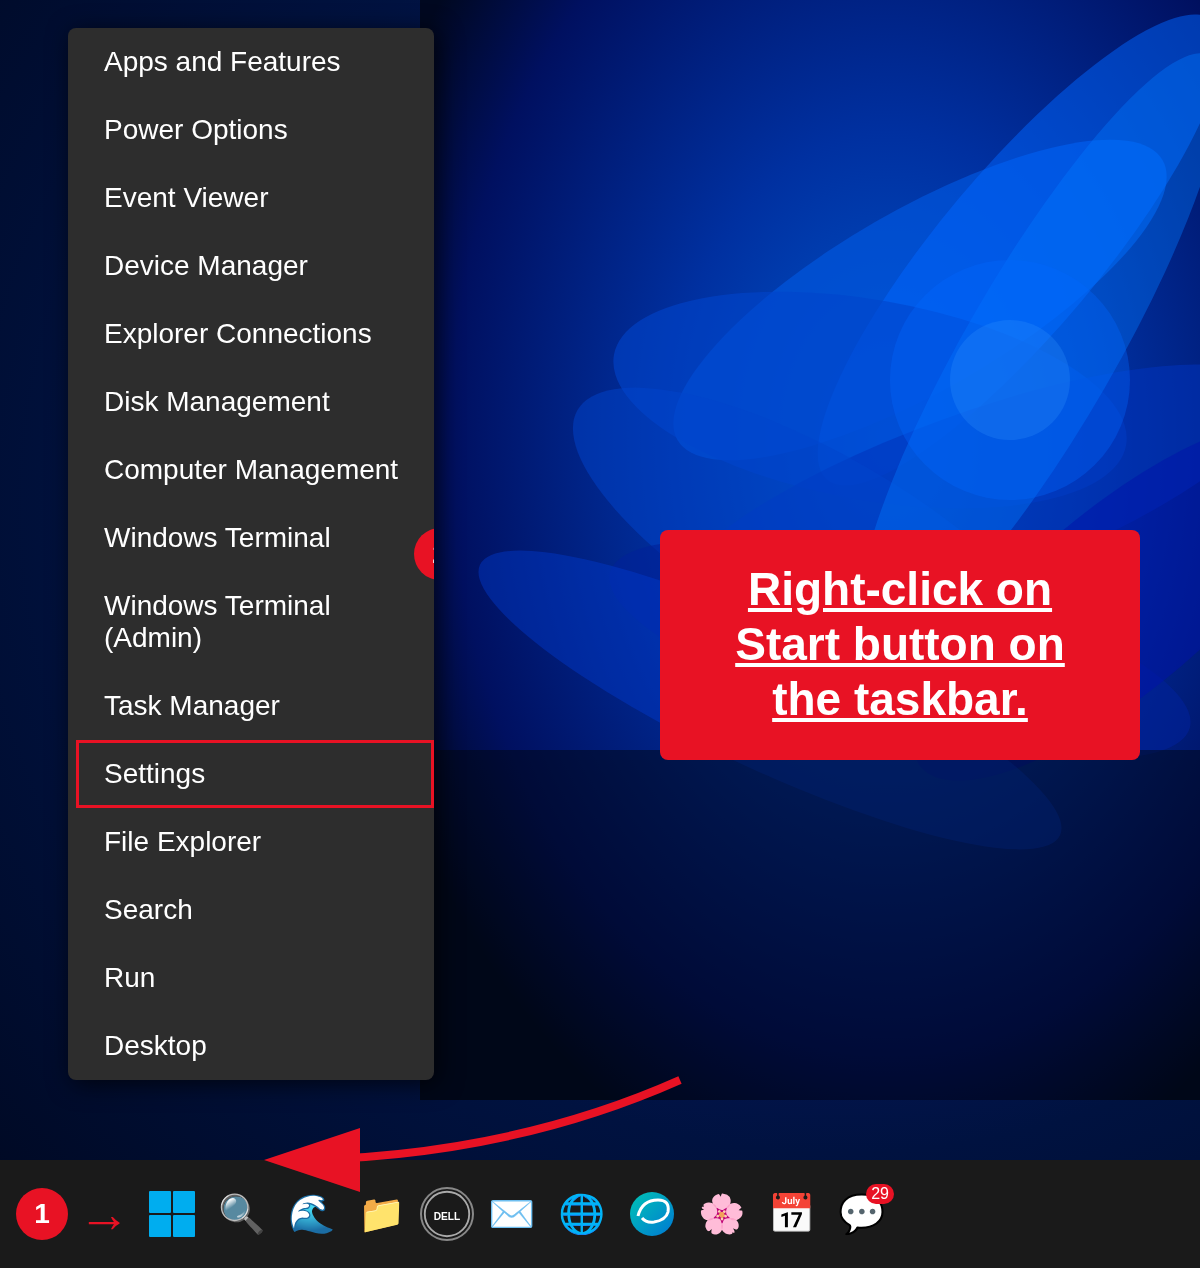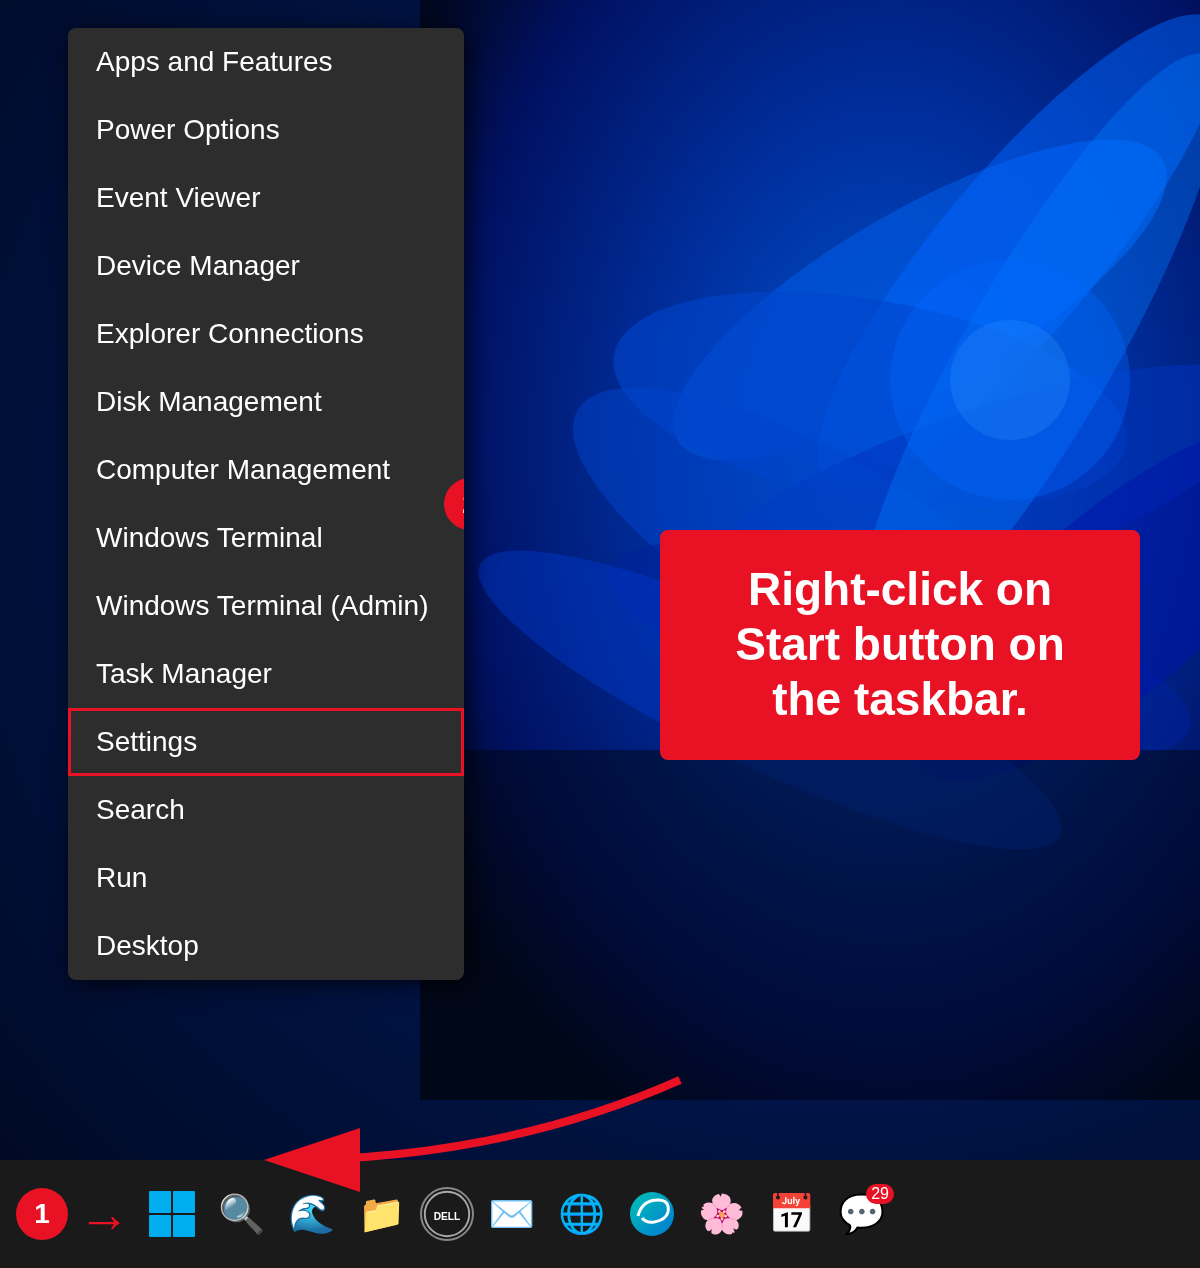--- a/index.html
+++ b/index.html
@@ -67,26 +67,27 @@
       flex-shrink: 0;
       font-size: 36px;
       cursor: pointer;
     }
 
     
     .context-menu {
       position: absolute;
       left: 68px;
       top: 28px;
-      width: 396px;
+      width: 366px;
       background: #2d2d2d;
       border-radius: 8px;
       overflow: hidden;
       z-index: 100;
       box-shadow: 4px 4px 24px rgba(0,0,0,0.7);
+      padding-left: 8px;
     }
 
     .menu-item {
       padding: 18px 28px;
       font-size: 28px;
       color: #ffffff;
       cursor: pointer;
       display: flex;
       align-items: center;
       justify-content: space-between;
@@ -134,20 +135,21 @@
       padding: 32px 36px;
       z-index: 200;
     }
 
     .annotation-box .annotation-text {
       color: white;
       font-size: 46px;
       font-weight: bold;
       text-align: center;
       line-height: 1.2;
+      text-decoration: underline;
     }
 
     .badge {
       position: absolute;
       top: 2px;
       right: 0;
       background: #e81224;
       color: white;
       font-size: 16px;
       font-weight: normal;
@@ -238,20 +240,23 @@
         <div class="menu-item">
           <span>Windows Terminal (Admin)</span>
         </div>
         <div class="menu-item">
           <span>Task Manager</span>
         </div>
         <div class="menu-item highlighted">
           <span>Settings</span>
         </div>
         <div class="menu-item">
+          <span>File Explorer</span>
+        </div>
+        <div class="menu-item">
           <span>Search</span>
         </div>
         <div class="menu-item">
           <span>Run</span>
         </div>
         <div class="menu-item">
           <span>Desktop</span>
         </div>
       </div>
     <div class="step2-badge">

